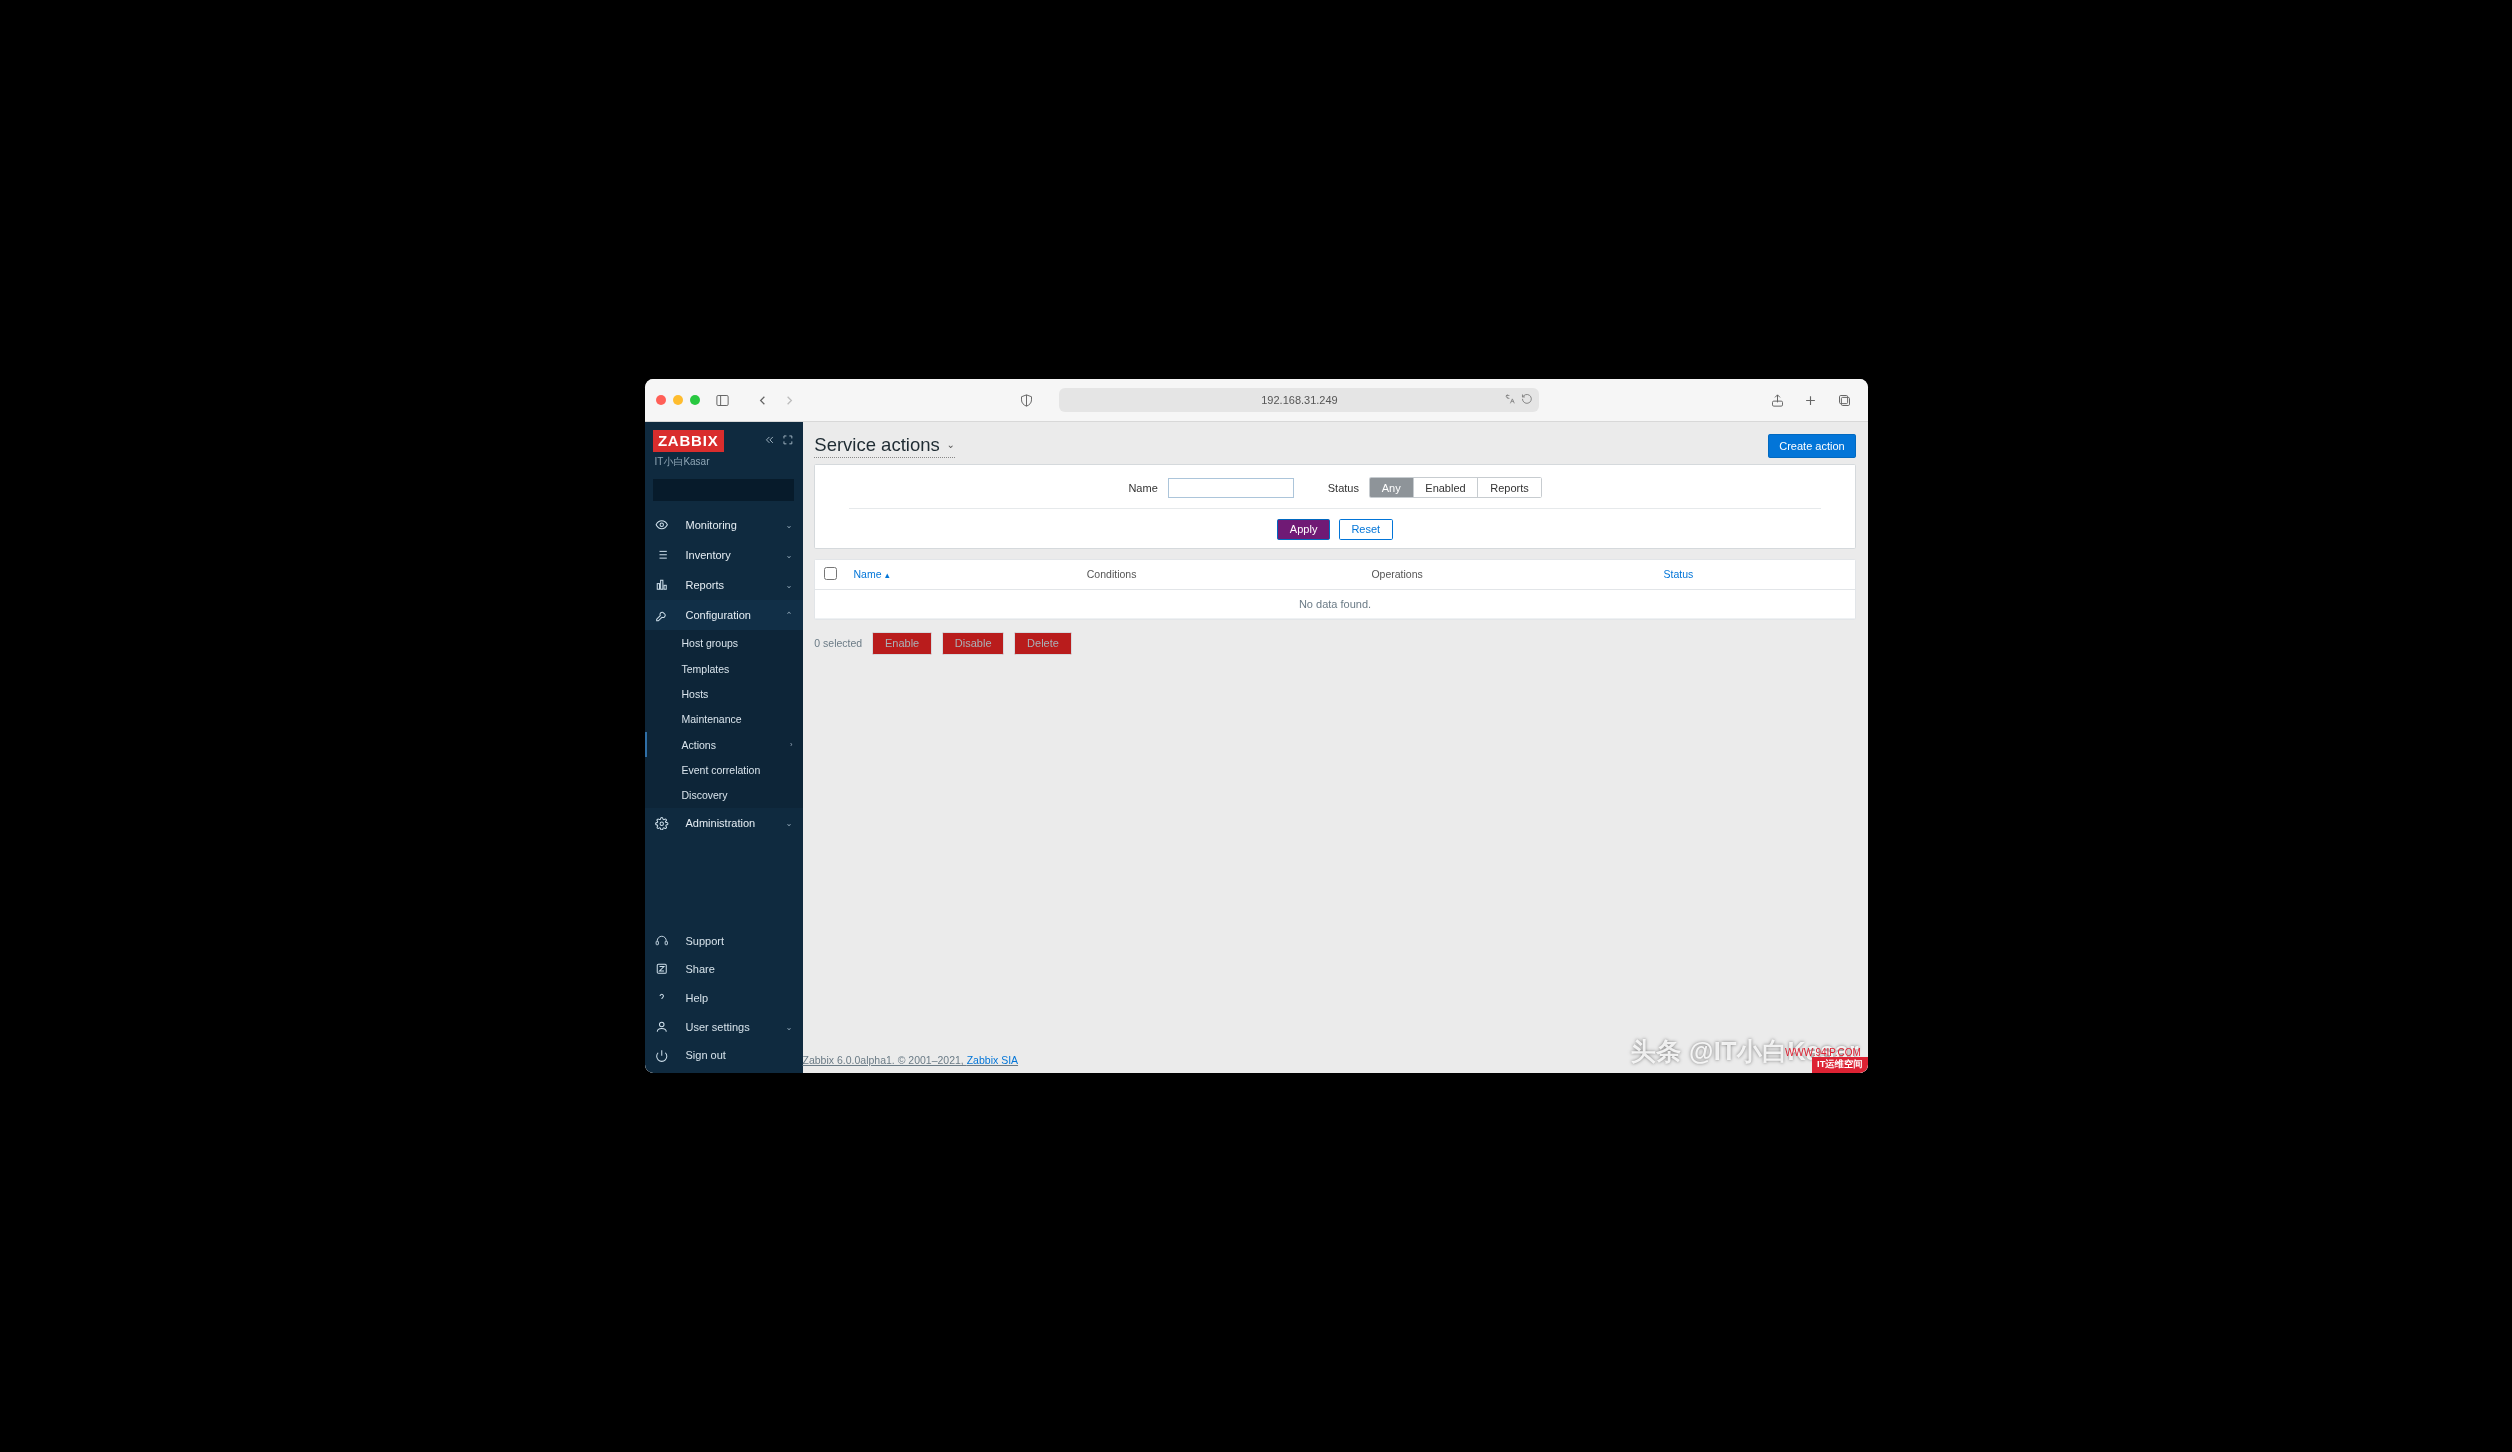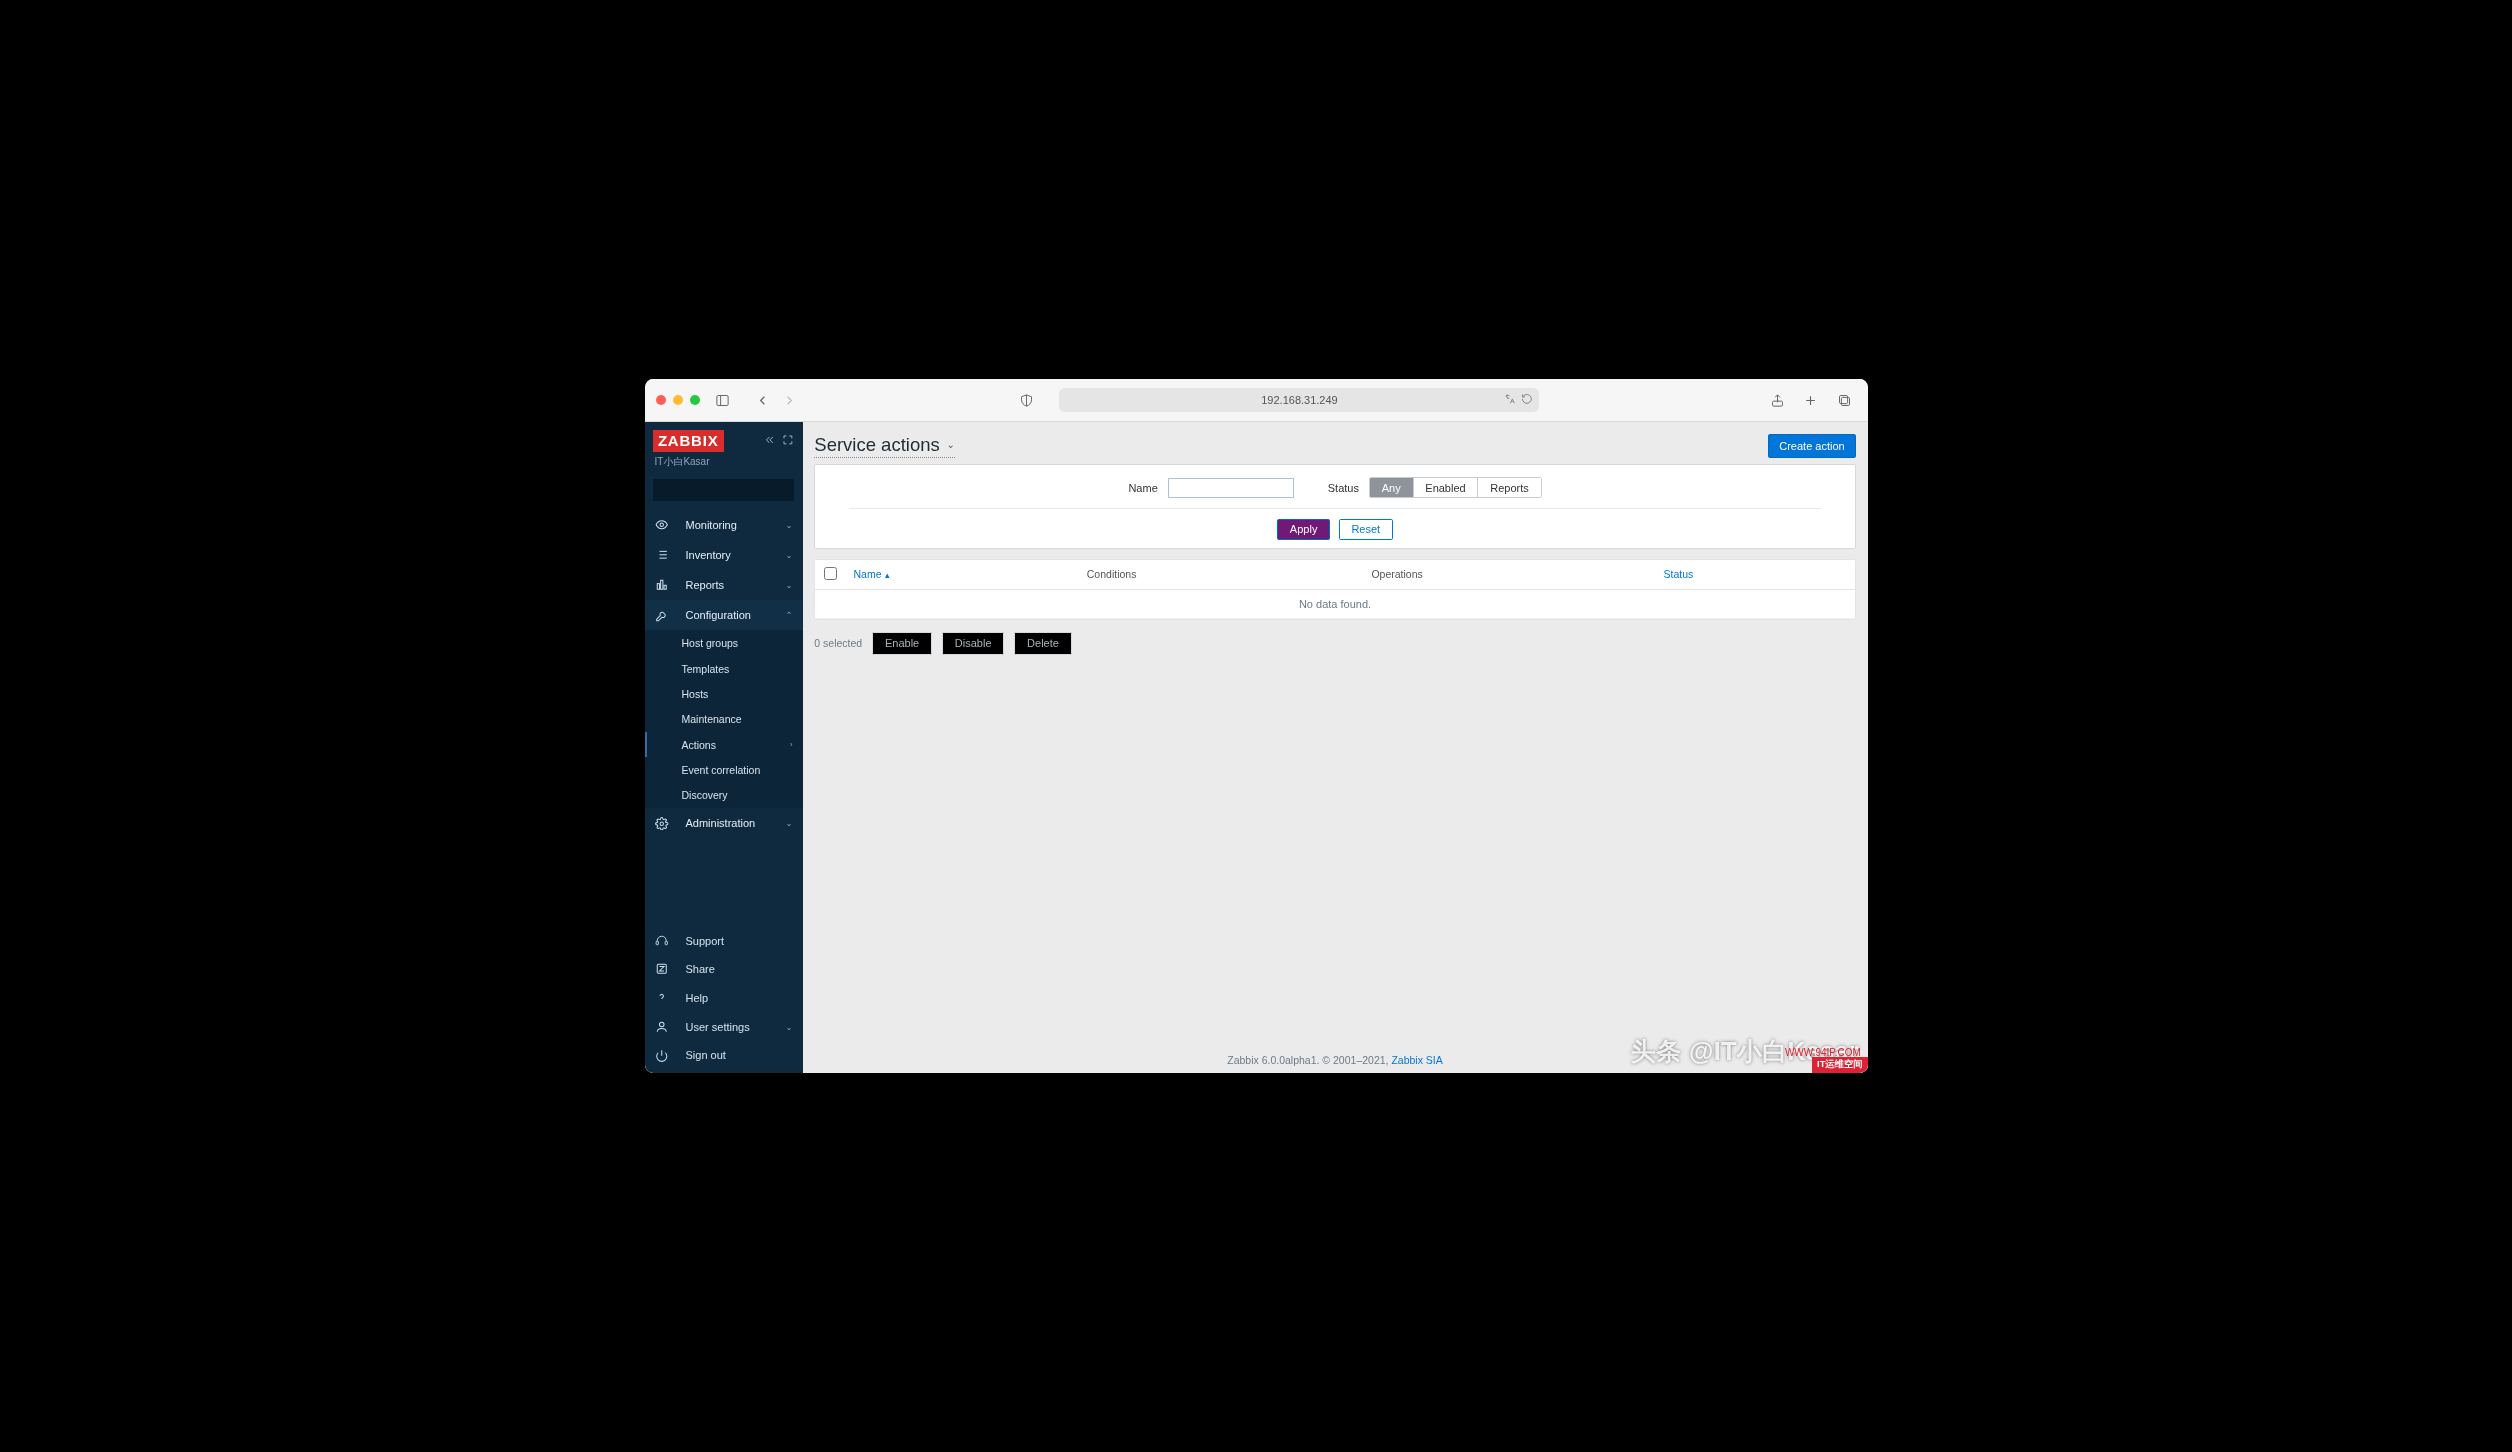--- a/index.html
+++ b/index.html
@@ -82,23 +82,23 @@
 table.data { width: 100%; border-collapse: collapse; }
 table.data th { text-align: left; font-weight: normal; padding: 6.7px 8.4px; color: #0275d8; font-size: 10.5px; border-bottom: 0.8px solid #e2e5e8; background: #fff; }
 table.data th.plain { color: #555; }
 table.data th.chk { width: 25px; }
 .sort-asc::after { content: " \25B2"; font-size: 7.6px; color: #0275d8; }
 .nodata { text-align: center; padding: 8.4px 0; color: #6b7b86; background:#fff; border-bottom: 0.8px solid #eef1f3; font-size: 11px; }
 .displaying { text-align: right; padding: 6.7px 10px; color: #555; font-size: 10.5px; }
 
 .bulk { display: flex; align-items: center; gap: 10px; padding: 11.8px; }
 .bulk .count { color: #6b7b86; font-size: 10.5px; }
-.btn-disabled { background: #000000; border: 0.8px solid #d6dade; color: #aab2b8; padding: 4.2px 11.8px; border-radius: 1.7px; font-size: 11px; cursor: not-allowed; }
-
-.footer { text-align: center; color: #6b7b86; font-size: 10.5px; padding: 3.4px 0 6.7px 0; position: absolute; bottom: 0; left: 158px; right: 0; }
+.btn-disabled { background: #b91c1c; border: 0.8px solid #d6dade; color: #aab2b8; padding: 4.2px 11.8px; border-radius: 1.7px; font-size: 11px; cursor: not-allowed; }
+
+.footer { text-align: left; color: #6b7b86; font-size: 10.5px; padding: 3.4px 0 6.7px 0; position: absolute; bottom: 0; left: 158px; right: 0; text-decoration: underline; }
 .footer a { color: #0275d8; text-decoration: none; }
 
 .watermark { position: absolute; right: 8.4px; bottom: 5px; color: rgba(255,255,255,0.85); font-size: 25px; font-weight: 700; text-shadow: 0 0 3.4px rgba(0,0,0,0.5); pointer-events: none; letter-spacing: 0.4px;}
 .wm-badge { position: absolute; right: 0; bottom: 0; background: #d23; color:#fff; font-size:9.3px; padding:1.7px 5px; font-weight:700; }
 .wm-small { position:absolute; right:6.7px; bottom:15px; color:#d23; font-size:10px; }
 
 
 svg.i { width: 13.5px; height: 13.5px; }
 svg.i14 { width: 11.8px; height: 11.8px; }
 svg.i18 { width: 15px; height: 15px; }

